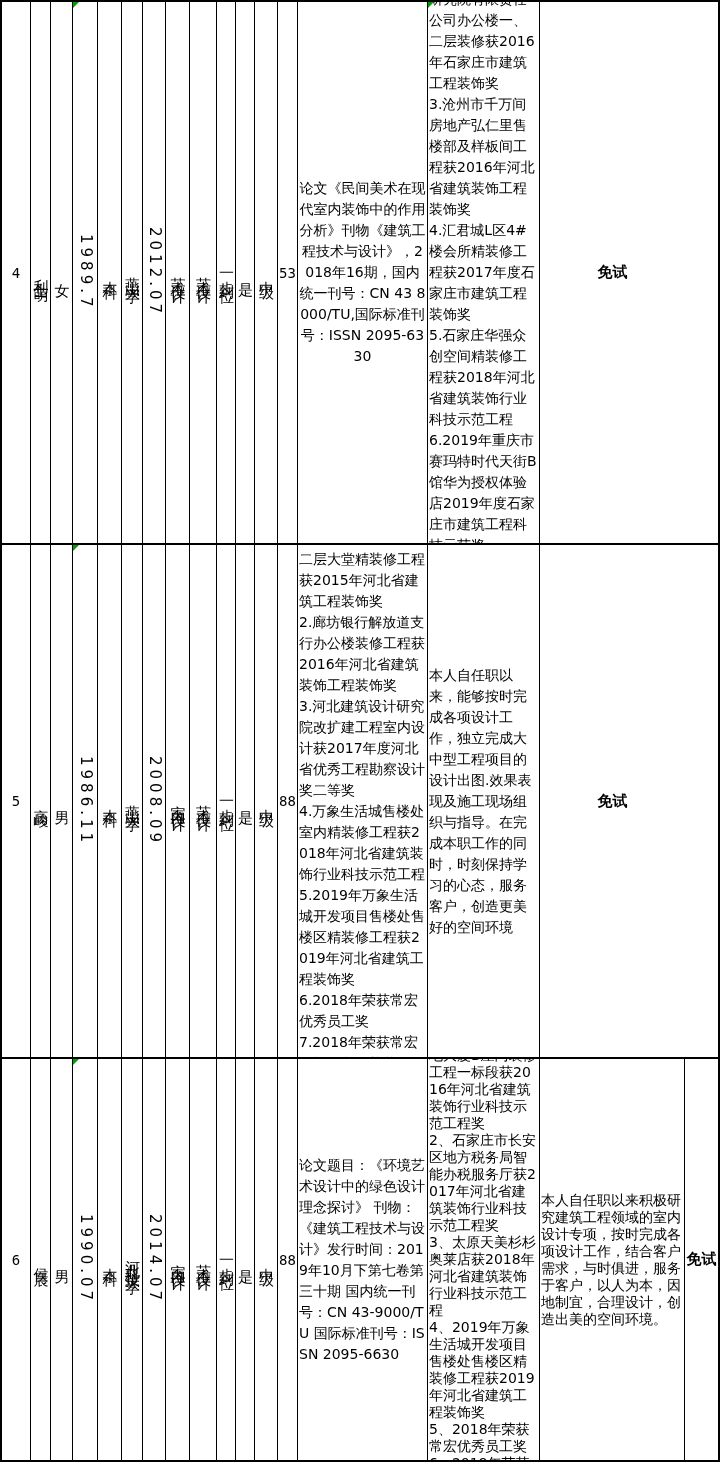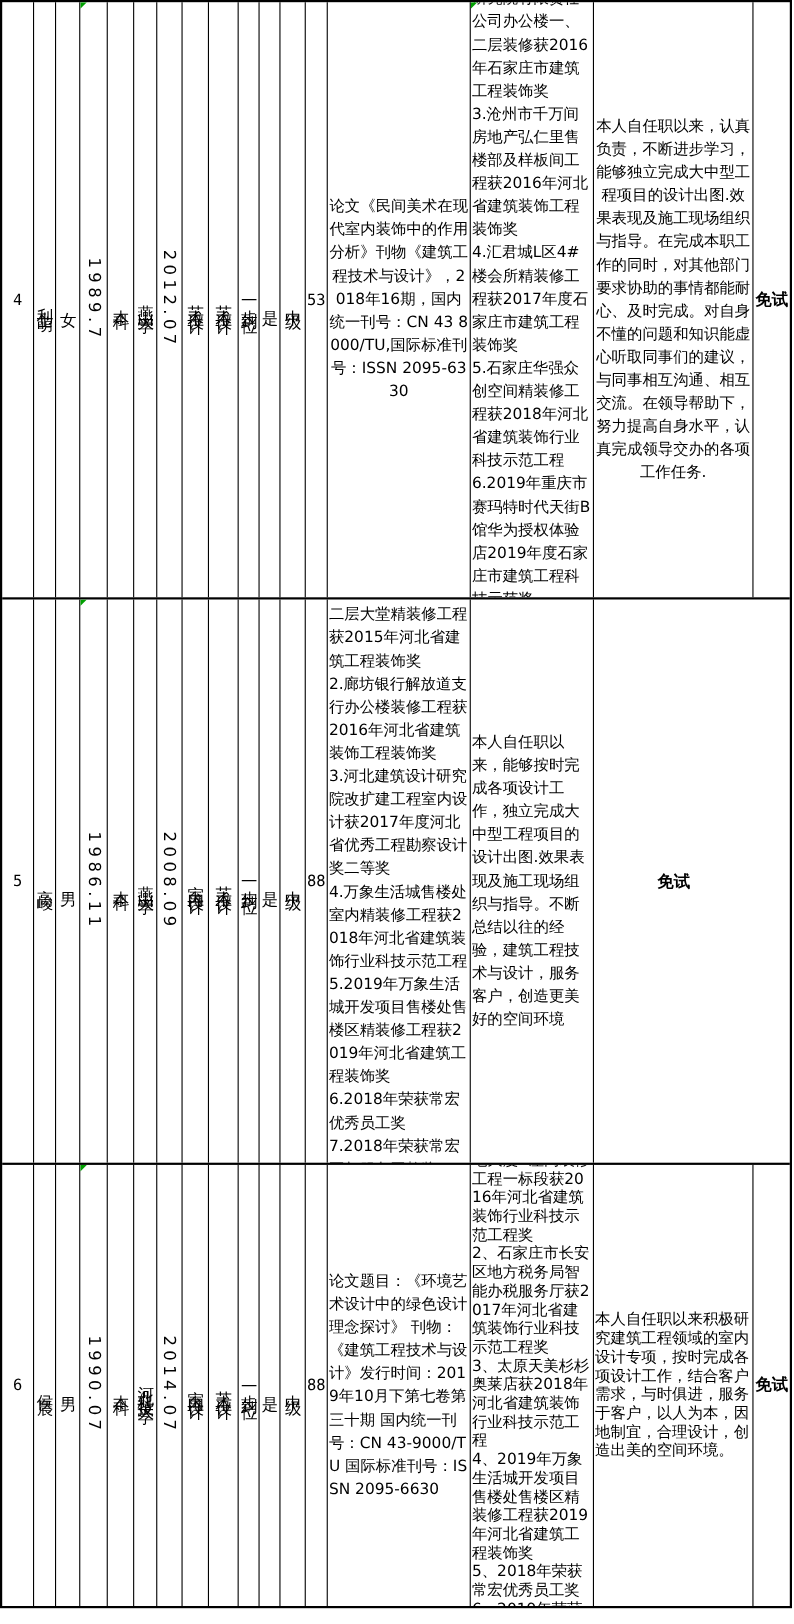--- a/index.html
+++ b/index.html
@@ -80,23 +80,20 @@
     <div class="cell">
       <span class="err-tri"></span>
       <div class="longtext t-left">1.岳阳步行街真维斯JV55获2015年河北省建筑装饰行业科技示范工程奖
 2.河北建筑设计研究院有限责任公司办公楼一、二层装修获2016年石家庄市建筑工程装饰奖
 3.沧州市千万间房地产弘仁里售楼部及样板间工程获2016年河北省建筑装饰工程装饰奖
 4.汇君城L区4#楼会所精装修工程获2017年度石家庄市建筑工程装饰奖
 5.石家庄华强众创空间精装修工程获2018年河北省建筑装饰行业科技示范工程
 6.2019年重庆市赛玛特时代天街B馆华为授权体验店2019年度石家庄市建筑工程科技示范奖
 7.2019年重庆市赛玛特时代天街B馆华为授权体验店获2019年河北省建筑装饰行业科技示范</div>
     </div>
-    <div class="cell">
-      <div class="longtext t-center">本人自任职以来，认真负责，不断进步学习，能够独立完成大中型工程项目的设计出图.效果表现及施工现场组织与指导。在完成本职工作的同时，对其他部门要求协助的事情都能耐心、及时完成。对自身不懂的问题和知识能虚心听取同事们的建议，与同事相互沟通、相互交流。在领导帮助下，努力提高自身水平，认真完成领导交办的各项工作任务.</div>
-    </div>
     <div class="cell">免试</div>
   </div>
 
   <div class="row r5">
     <div class="cell num">5</div>
     <div class="cell v">高峻</div>
     <div class="cell v">男</div>
     <div class="cell v">
       <span class="err-tri"></span>
       <span class="v">1986.11</span>
@@ -113,21 +110,21 @@
     <div class="cell">
       <div class="longtext t-left">1.沧州渤海大厦一、二层大堂精装修工程获2015年河北省建筑工程装饰奖
 2.廊坊银行解放道支行办公楼装修工程获2016年河北省建筑装饰工程装饰奖
 3.河北建筑设计研究院改扩建工程室内设计获2017年度河北省优秀工程勘察设计奖二等奖
 4.万象生活城售楼处室内精装修工程获2018年河北省建筑装饰行业科技示范工程
 5.2019年万象生活城开发项目售楼处售楼区精装修工程获2019年河北省建筑工程装饰奖
 6.2018年荣获常宏优秀员工奖
 7.2018年荣获常宏五年服务工龄奖</div>
     </div>
     <div class="cell">
-      <div class="longtext t-left">本人自任职以来，能够按时完成各项设计工作，独立完成大中型工程项目的设计出图.效果表现及施工现场组织与指导。不断总结以往的经验，建筑工程技术与设计，服务客户，创造更美好的空间环境</div>
+      <div class="longtext t-left">本人自任职以来，能够按时完成各项设计工作，独立完成大中型工程项目的设计出图.效果表现及施工现场组织与指导。在完成本职工作的同时，时刻保持学习的心态，服务客户，创造更美好的空间环境</div>
     </div>
     <div class="cell">免试</div>
   </div>
 
   <div class="row r6">
     <div class="cell num">6</div>
     <div class="cell v">侯晨</div>
     <div class="cell v">男</div>
     <div class="cell v">
       <span class="err-tri"></span>

